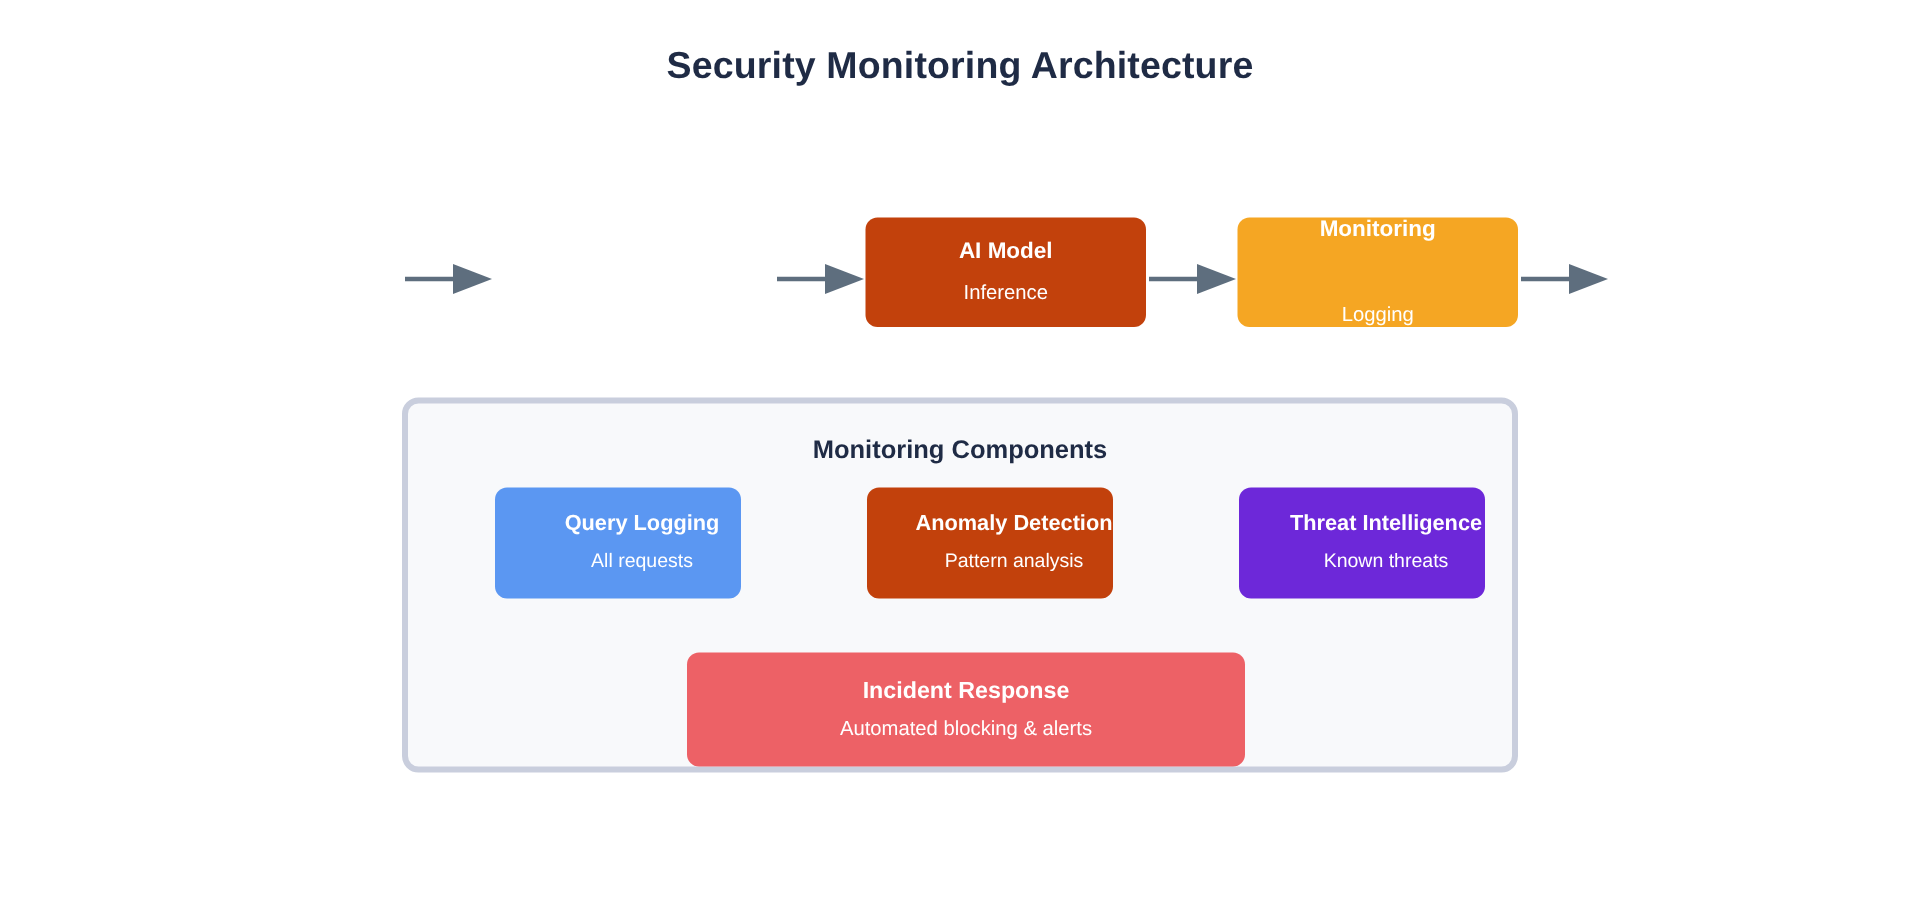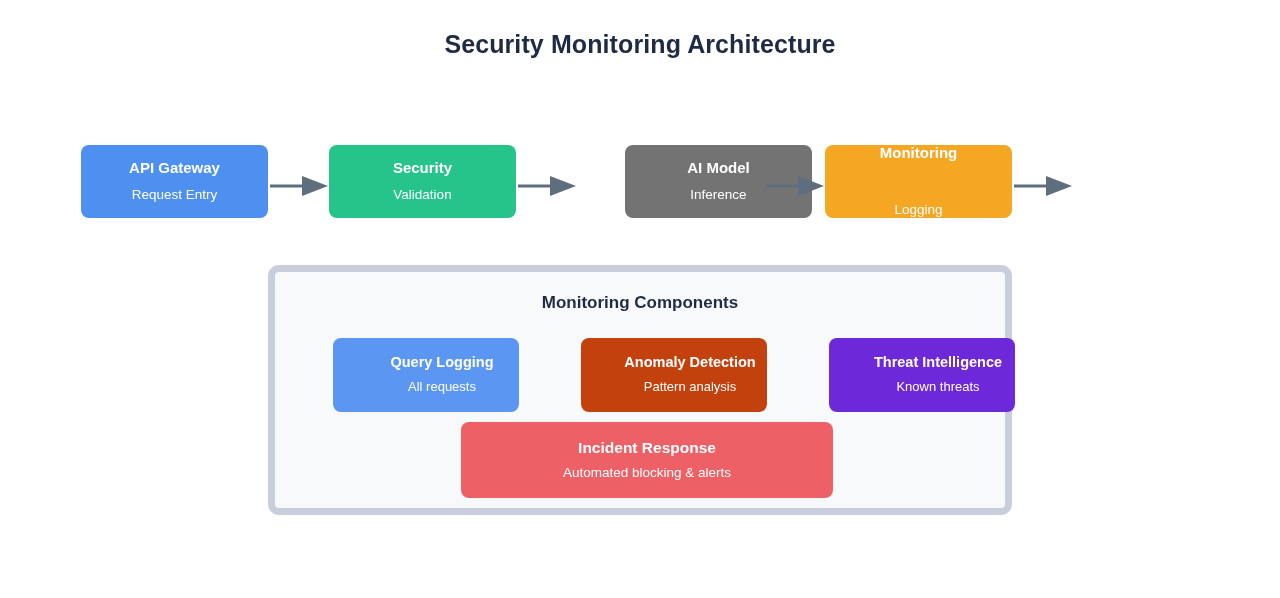--- a/index.html
+++ b/index.html
@@ -80,21 +80,21 @@
   .arrow svg { display: block; }
 
   
   .panel {
     position: absolute;
     left: 268px;
     top: 265px;
     width: 744px;
     height: 250px;
     background: #f8f9fb;
-    border: 7px solid #22c55e;
+    border: 4px solid #22c55e;
     border-radius: 11px;
     box-sizing: border-box;
   }
   .panel-title {
     position: absolute;
     left: 0;
     top: 21px;
     width: 100%;
     text-align: center;
     font-size: 17px;
@@ -119,50 +119,42 @@
     margin-bottom: 9px;
     text-align: center;
   }
   .comp-card .card-sub {
     font-size: 13px;
     font-weight: normal;
     line-height: 1.1;
     text-align: center;
   }
 
-  .comp-row-top { top: 66px; width: 186px; height: 74px; padding-left: 32px; }
+  .comp-row-top { top: 56px; width: 164px; height: 74px; padding-left: 32px; }
   .comp-wide {
-    top: 150px;
+    top: 166px;
     left: 186px;
     width: 372px;
     height: 76px;
   }
   .comp-wide .card-title { font-size: 15.5px; margin-bottom: 10px; }
   .comp-wide .card-sub { font-size: 13.5px; }
 </style>
 </head>
 <body>
 
 <div id="canvas">
 
   <div class="page-title" style="color: rgb(31, 43, 69);">Security Monitoring Architecture</div>
 
   <div class="pipeline">
 
-    <div class="pipe-stage" style="left: 0px; background: rgb(77, 144, 240);">
-      <span class="stage-title">API Gateway</span>
-      <span class="stage-sub">Request Entry</span>
-    </div>
-
-    <div class="pipe-stage" style="left: 248px; background: rgb(38, 195, 138);">
-      <span class="stage-title">Security</span>
-      <span class="stage-sub">Validation</span>
-    </div>
-
-    <div class="pipe-stage" style="left: 496px; background: #737373; margin-left: 48px;">
+
+
+    <div class="pipe-stage" style="left: 496px; background: #c2410c;">
       <span class="stage-title">AI Model</span>
       <span class="stage-sub">Inference</span>
     </div>
 
     <div class="pipe-stage" style="left: 744px; background: rgb(245, 166, 35); justify-content: space-between;">
       <span class="stage-title">Monitoring</span>
       <span class="stage-sub">Logging</span>
     </div>
 
 

